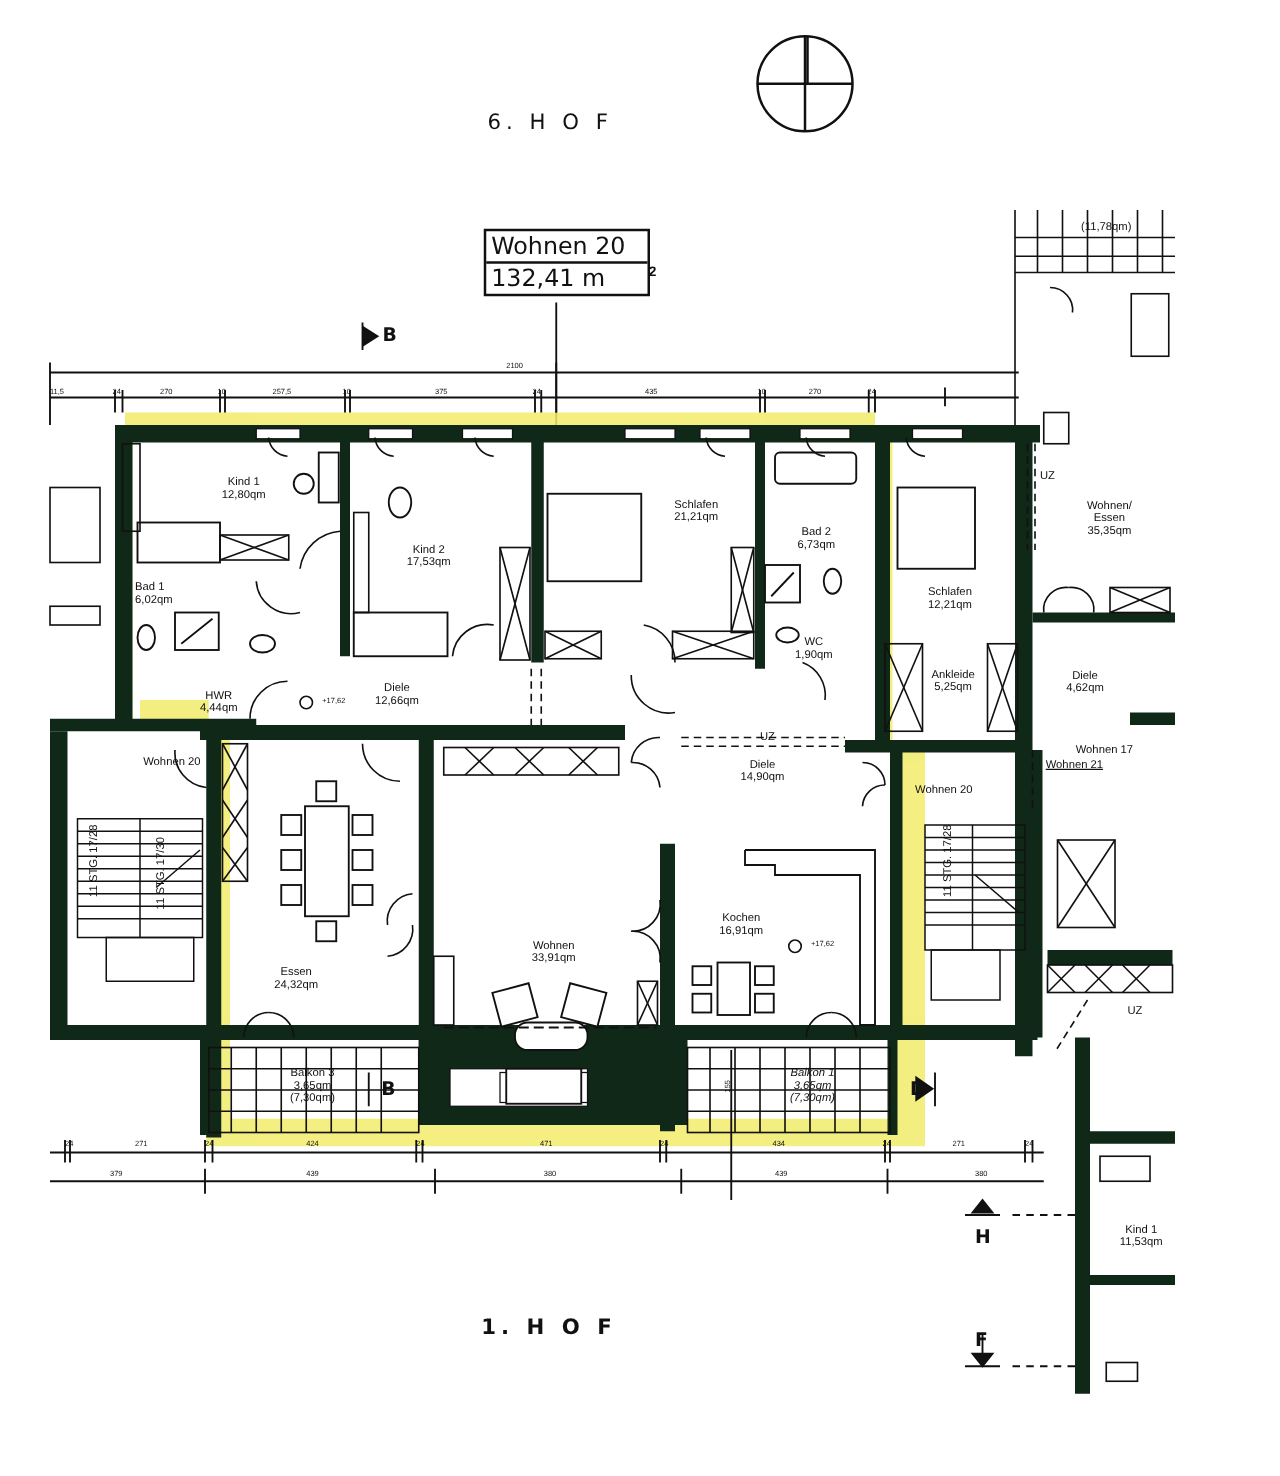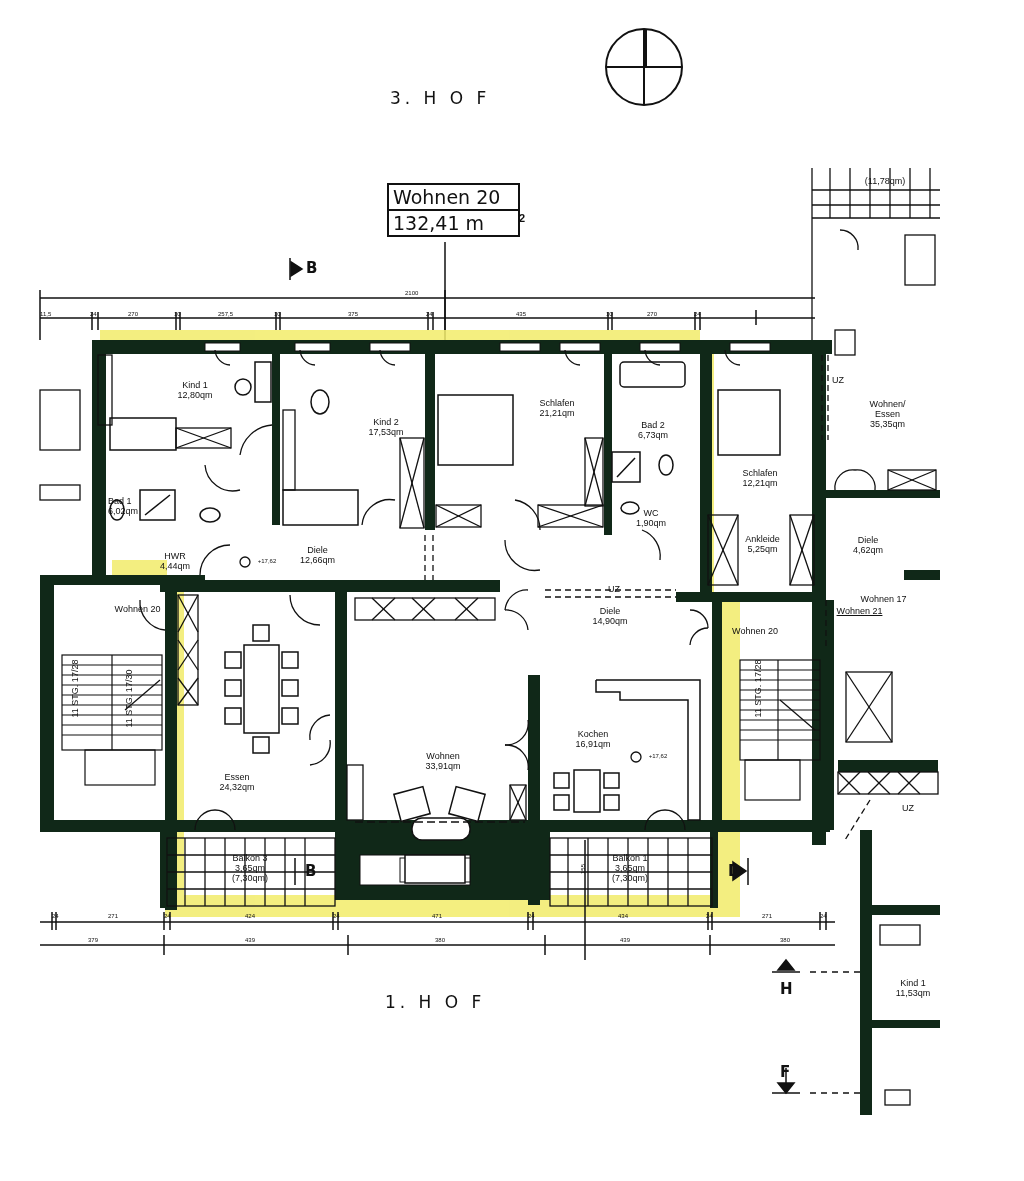--- a/index.html
+++ b/index.html
@@ -10,22 +10,22 @@
   .title-box div{font-size:19px;padding:1px 4px;font-family:"DejaVu Sans",sans-serif;}
   .title-box .row1{border-bottom:2px solid #111;}
   .sup{position:absolute;left:519px;top:212px;font-size:11px;font-weight:bold;}
   .dim{position:absolute;font-size:6px;color:#111;}
   svg{position:absolute;left:0;top:0;}
   .sect{position:absolute;font-size:15px;font-weight:bold;font-family:"DejaVu Sans",sans-serif;}
 </style>
 </head>
 <body>
 
-<div class="hof" style="left:390px;top:88px;">3. H O F</div>
-<div class="hof" style="left:385px;top:992px;">1. H O F</div>
+<div class="hof" style="left:390px;top:88px;">6. H O F</div>
+<div class="hof" style="left:385px;top:1052px;font-weight:bold;">1. H O F</div>
 
 <svg width="1024" height="1181" style="pointer-events:none;">
   <circle cx="644" cy="67" r="38" fill="none" stroke="#111" stroke-width="2"></circle>
   <line x1="644" y1="29" x2="644" y2="105" stroke="#111" stroke-width="2"></line>
   <line x1="646" y1="29" x2="646" y2="67" stroke="#111" stroke-width="2"></line>
   <line x1="606" y1="67" x2="682" y2="67" stroke="#111" stroke-width="2"></line>
 </svg>
 
 <div class="title-box">
   <div class="row1">Wohnen 20</div>
@@ -401,37 +401,37 @@
 <div class="sect" style="left:306px;top:259px;">B</div>
 <div class="sect" style="left:305px;top:862px;">B</div>
 <div class="sect" style="left:728px;top:862px;">D</div>
 <div class="sect" style="left:780px;top:980px;">H</div>
 <div class="sect" style="left:780px;top:1063px;">F</div>
 
 <div class="lbl" style="left:170px;top:380px;width:50px;">
     <div>Kind 1</div>
     <div>12,80qm</div>
   </div>
-<div class="lbl" style="left:318px;top:417px;width:50px;margin-left:43px;">
+<div class="lbl" style="left:318px;top:434px;width:50px;">
     <div>Kind 2</div>
     <div>17,53qm</div>
   </div>
 <div class="lbl" style="left:527px;top:398px;width:60px;">
     <div>Schlafen</div>
     <div>21,21qm</div>
   </div>
 <div class="lbl" style="left:628px;top:420px;width:50px;">
     <div>Bad 2</div>
     <div>6,73qm</div>
   </div>
 <div class="lbl" style="left:735px;top:468px;width:50px;">
     <div>Schlafen</div>
     <div>12,21qm</div>
   </div>
-<div class="lbl" style="left:108px;top:464px;width:30px;text-align:left;margin-top:32px;">
+<div class="lbl" style="left:108px;top:464px;width:30px;text-align:left;">
     <div>Bad 1</div>
     <div>6,02qm</div>
   </div>
 <div class="lbl" style="left:155px;top:551px;width:40px;">
     <div>HWR</div>
     <div>4,44qm</div>
   </div>
 <div class="lbl" style="left:295px;top:545px;width:45px;">
     <div>Diele</div>
     <div>12,66qm</div>
@@ -458,21 +458,21 @@
   </div>
 <div class="lbl" style="left:568px;top:729px;width:50px;">
     <div>Kochen</div>
     <div>16,91qm</div>
   </div>
 <div class="lbl" style="left:220px;top:853px;width:60px;">
     <div>Balkon 3</div>
     <div>3,65qm</div>
     <div>(7,30qm)</div>
   </div>
-<div class="lbl" style="left:600px;top:853px;width:60px;">
+<div class="lbl" style="left:620px;top:853px;width:60px;font-style:italic;">
     <div>Balkon 1</div>
     <div>3,65qm</div>
     <div>(7,30qm)</div>
   </div>
 
 <div class="lbl" style="left:860px;top:399px;width:55px;">
     <div>Wohnen/</div>
     <div>Essen</div>
     <div>35,35qm</div>
   </div>

